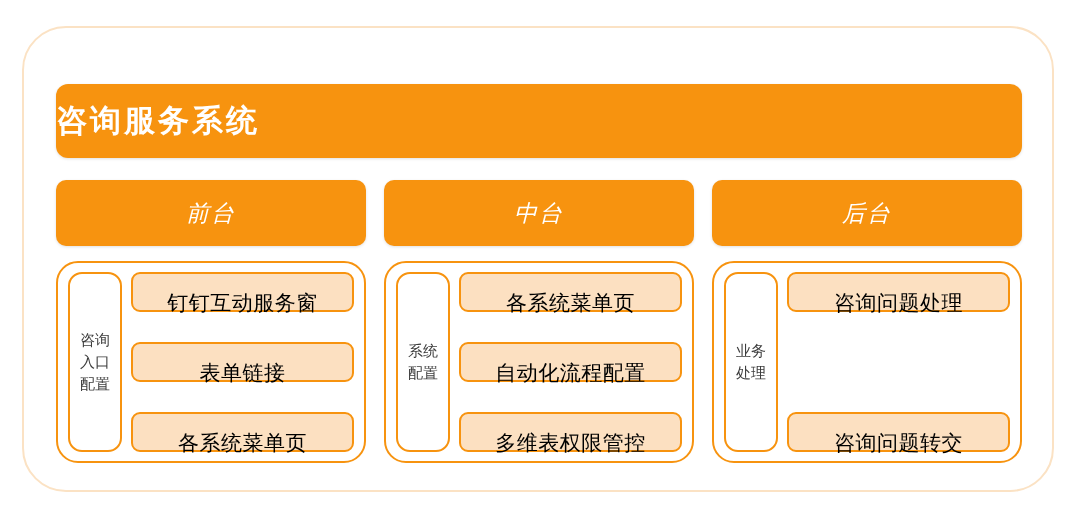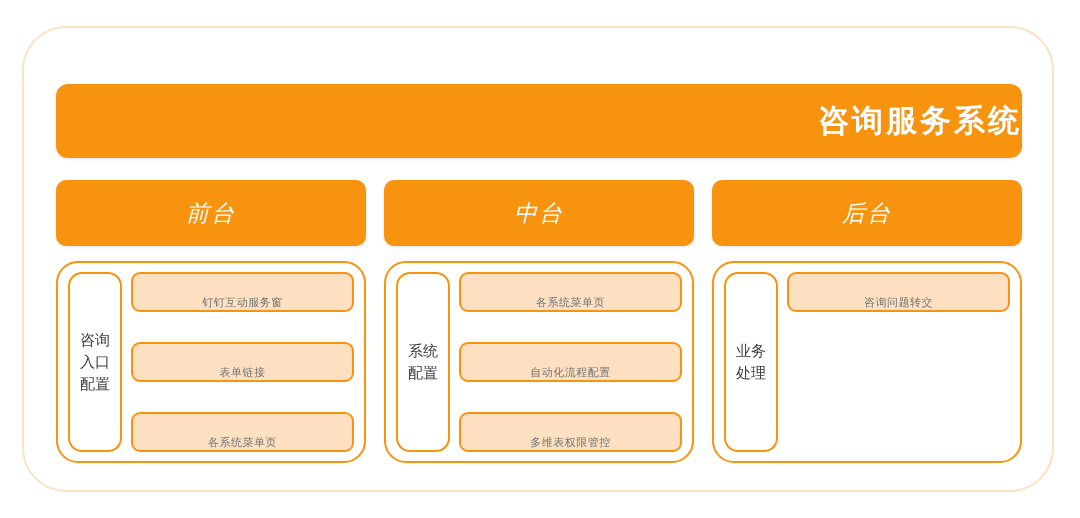--- a/index.html
+++ b/index.html
@@ -38,21 +38,21 @@
     position: absolute;
     left: 56px;
     top: 84px;
     width: 966px;
     height: 74px;
     background: #f7930f;
     border-radius: 12px;
     box-shadow: 0 1px 3px rgba(0,0,0,0.12);
     display: flex;
     align-items: center;
-    justify-content: flex-end;
+    justify-content: flex-start;
     box-sizing: border-box;
   }
   .system-title span {
     color: #ffffff;
     font-size: 31px;
     font-weight: bold;
     letter-spacing: 3px;
   }
 
   
@@ -130,22 +130,22 @@
     height: 40px;
     background: #fce0c1;
     border: 2px solid #f7930f;
     border-radius: 9px;
     box-sizing: border-box;
     display: flex;
     align-items: center;
     justify-content: center;
   }
   .item-box span {
-    color: #737373;
-    font-size: 11px;
+    color: #000000;
+    font-size: 21px;
     letter-spacing: 0.5px;
     margin-top: 21px;
   }
 </style>
 </head>
 <body>
 
 <div id="diagram-root">
 
   <div class="outer-frame"></div>
@@ -207,20 +207,23 @@
       <div class="column-header">
         <span>后台</span>
       </div>
       <div class="column-body">
         <div class="group-label">
           <span>业务
 处理</span>
         </div>
         <div class="items">
           <div class="item-box">
+            <span>咨询问题处理</span>
+          </div>
+          <div class="item-box">
             <span>咨询问题转交</span>
           </div>
         </div>
       </div>
     </div>
 
   </div>
 </div>
 
 </body></html>

